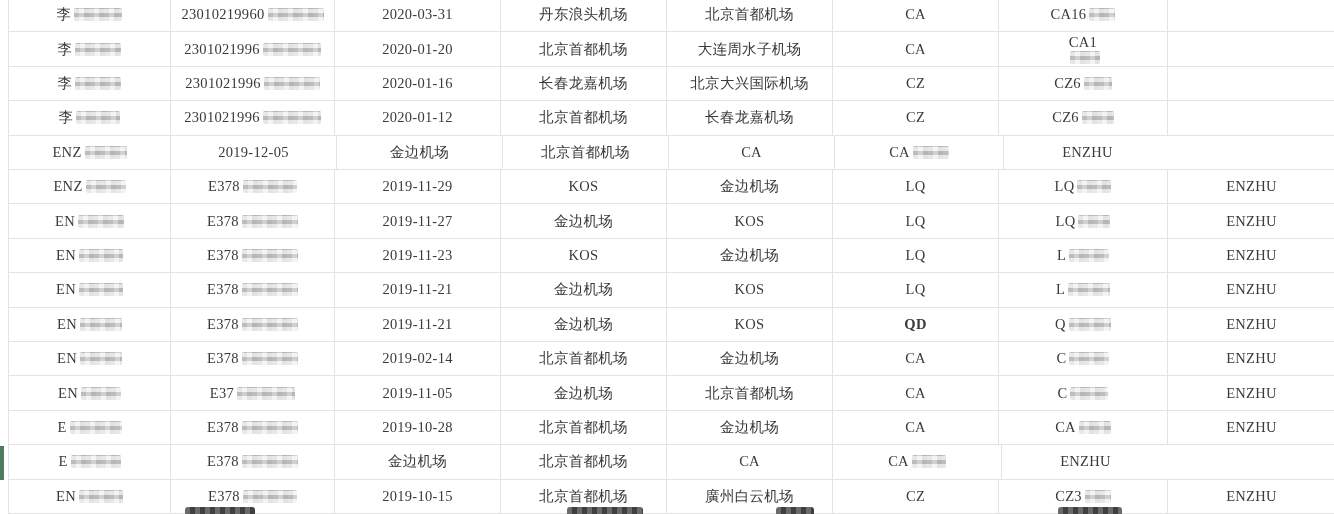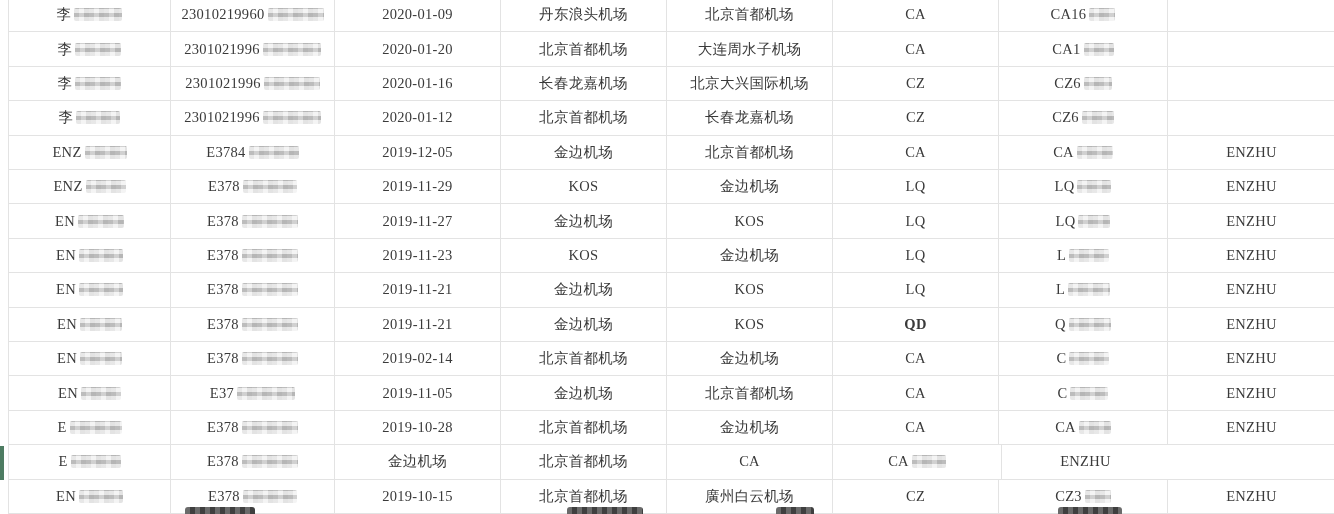--- a/index.html
+++ b/index.html
@@ -43,21 +43,21 @@
       <div class="row">
         <div class="cell" style="width: 162px;">
           <span>李</span>
           <span class="redact" style="width: 48px;"></span>
         </div>
         <div class="cell" style="width: 164px;">
           <span>23010219960</span>
           <span class="redact" style="width: 56px;"></span>
         </div>
         <div class="cell" style="width: 166px;">
-          <span>2020-01-09</span>
+          <span>2020-03-31</span>
         </div>
         <div class="cell" style="width: 166px;">
           <span>丹东浪头机场</span>
         </div>
         <div class="cell" style="width: 166px;">
           <span>北京首都机场</span>
         </div>
         <div class="cell" style="width: 166px;">
           <span>CA</span>
         </div>
@@ -83,21 +83,21 @@
         </div>
         <div class="cell" style="width: 166px;">
           <span>北京首都机场</span>
         </div>
         <div class="cell" style="width: 166px;">
           <span>大连周水子机场</span>
         </div>
         <div class="cell" style="width: 166px;">
           <span>CA</span>
         </div>
-        <div class="cell" style="width: 169px;">
+        <div class="cell" style="width: 169px; flex-direction: column;">
           <span>CA1</span>
           <span class="redact" style="width: 30px;"></span>
         </div>
         <div class="cell" style="width: 167px;">
           <span></span>
         </div>
       </div>
       <div class="row">
         <div class="cell" style="width: 162px;">
           <span>李</span>
@@ -153,24 +153,20 @@
           <span class="redact" style="width: 32px;"></span>
         </div>
         <div class="cell" style="width: 167px;">
           <span></span>
         </div>
       </div>
       <div class="row">
         <div class="cell" style="width: 162px;">
           <span>ENZ</span>
           <span class="redact" style="width: 42px;"></span>
-        </div>
-        <div class="cell" style="width: 164px;">
-          <span>E3784</span>
-          <span class="redact" style="width: 50px;"></span>
         </div>
         <div class="cell" style="width: 166px;">
           <span>2019-12-05</span>
         </div>
         <div class="cell" style="width: 166px;">
           <span>金边机场</span>
         </div>
         <div class="cell" style="width: 166px;">
           <span>北京首都机场</span>
         </div>

